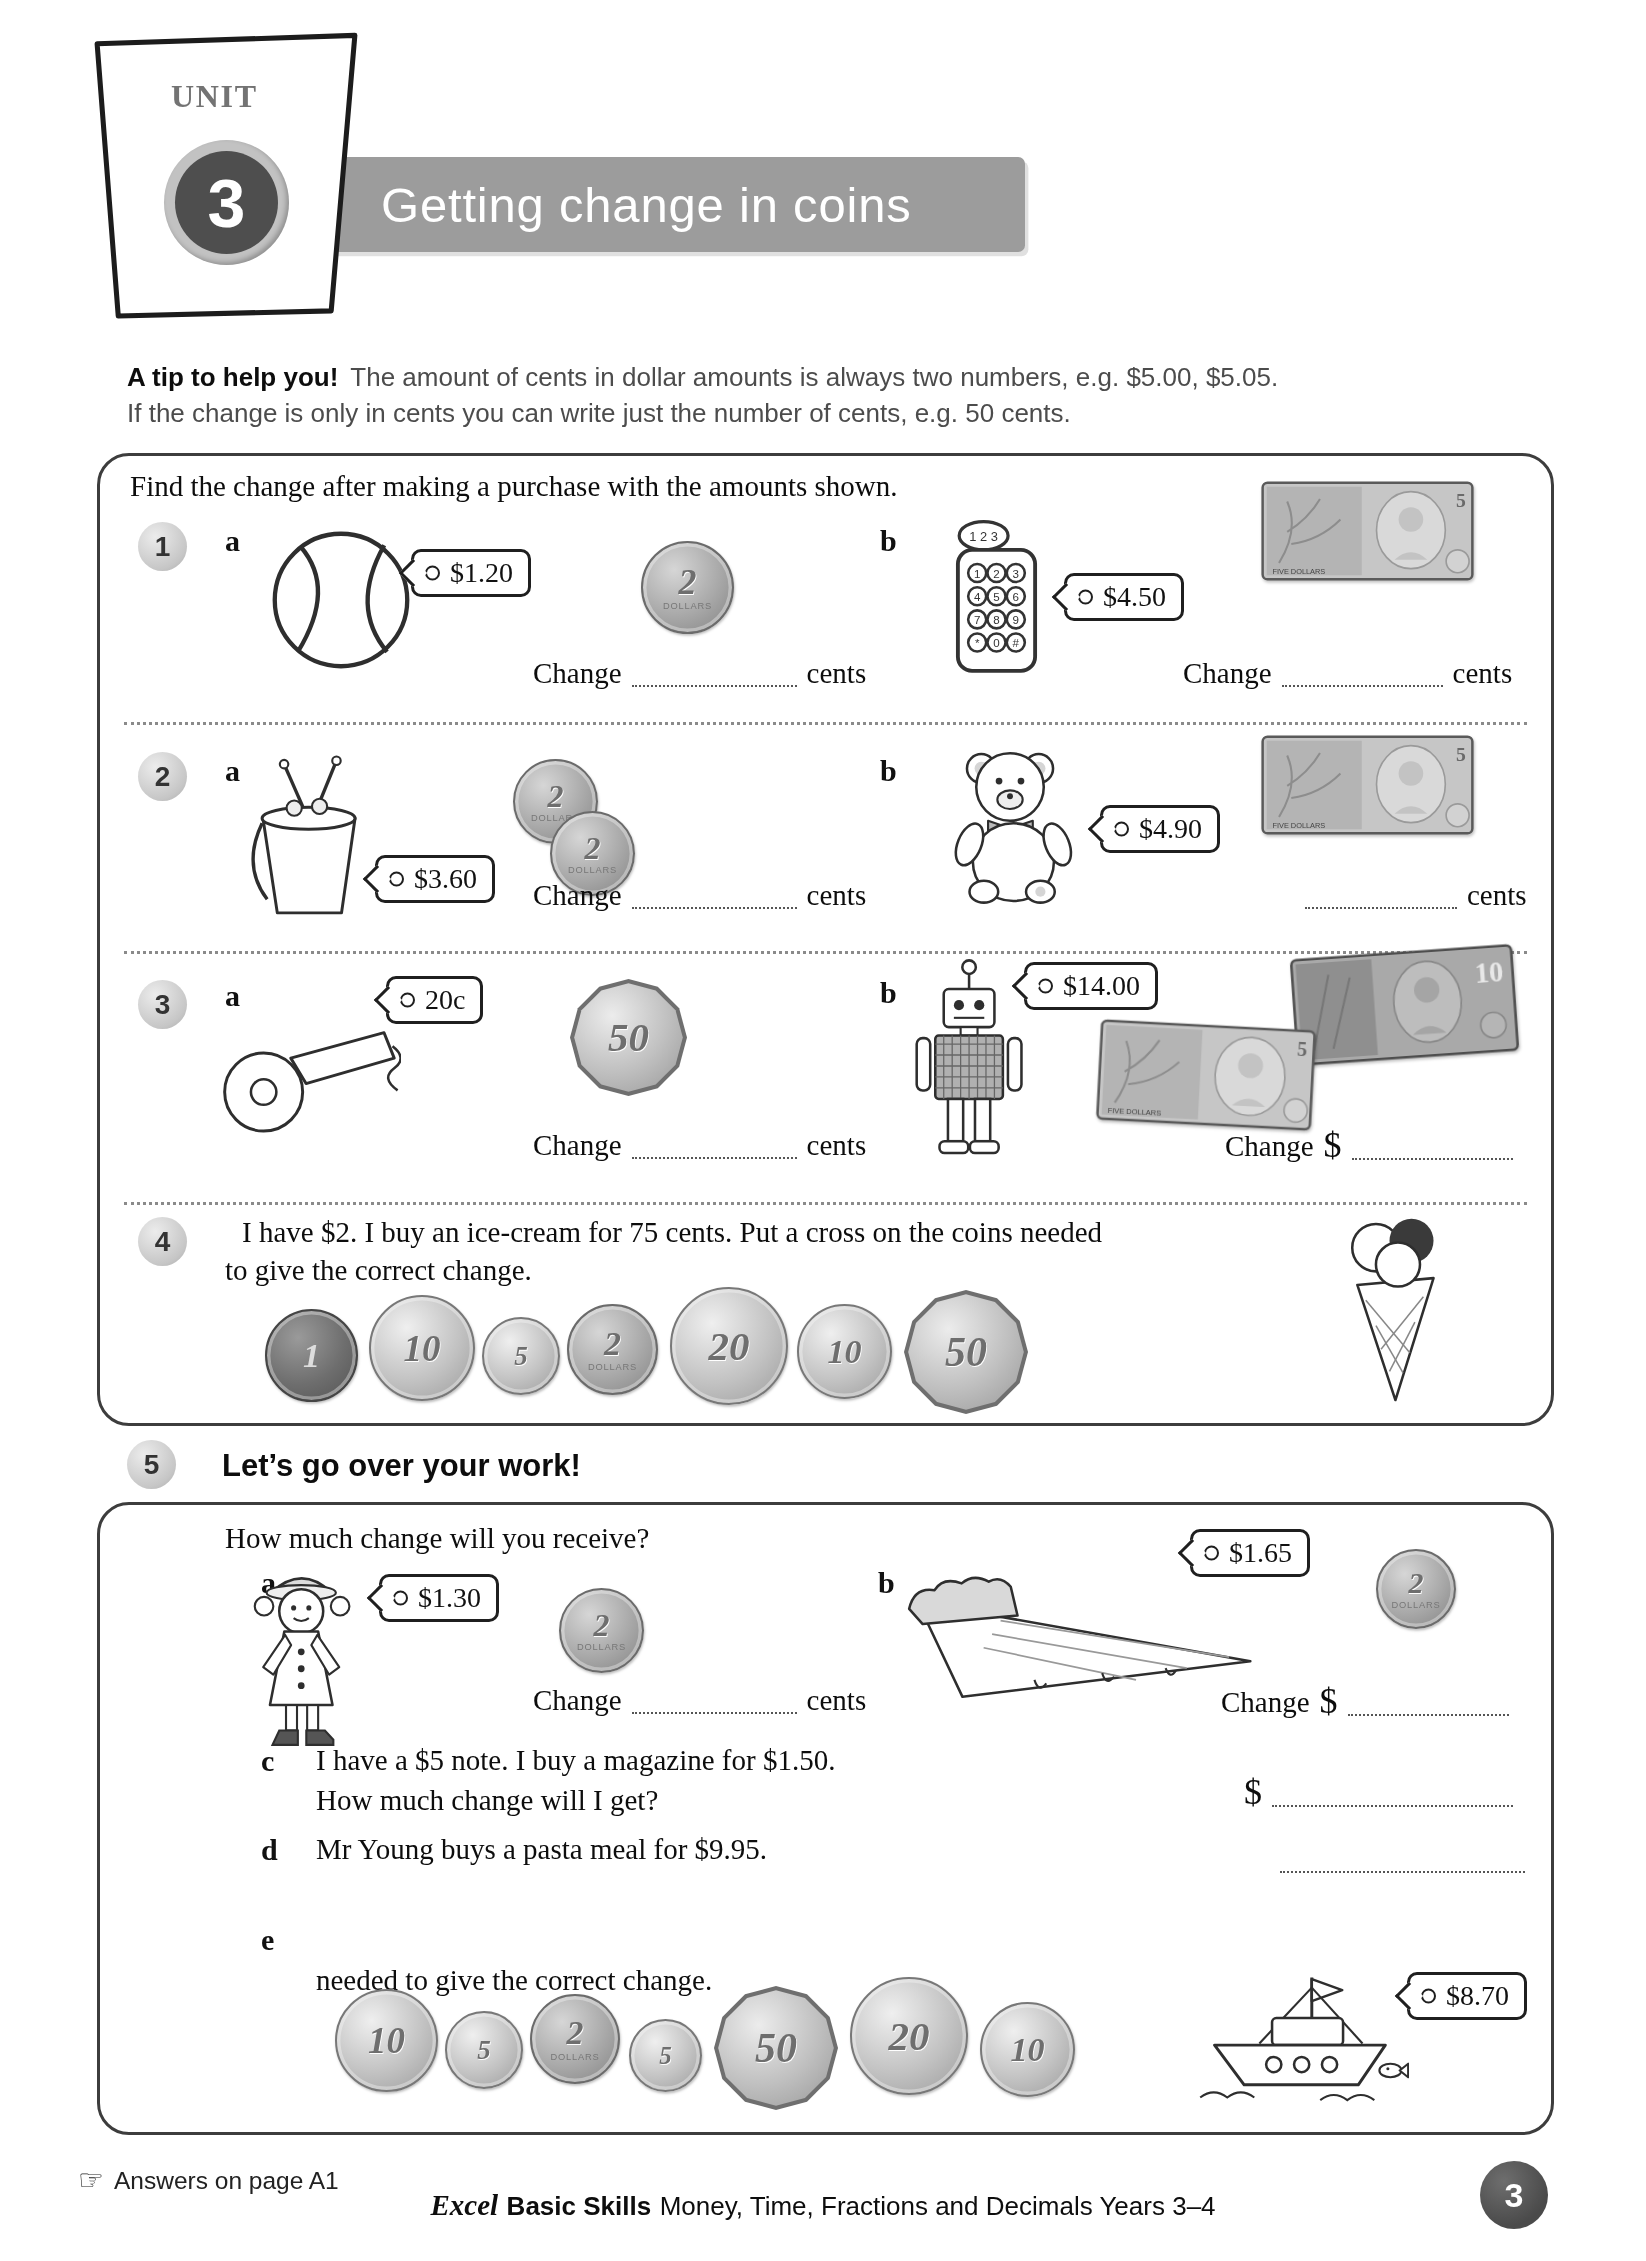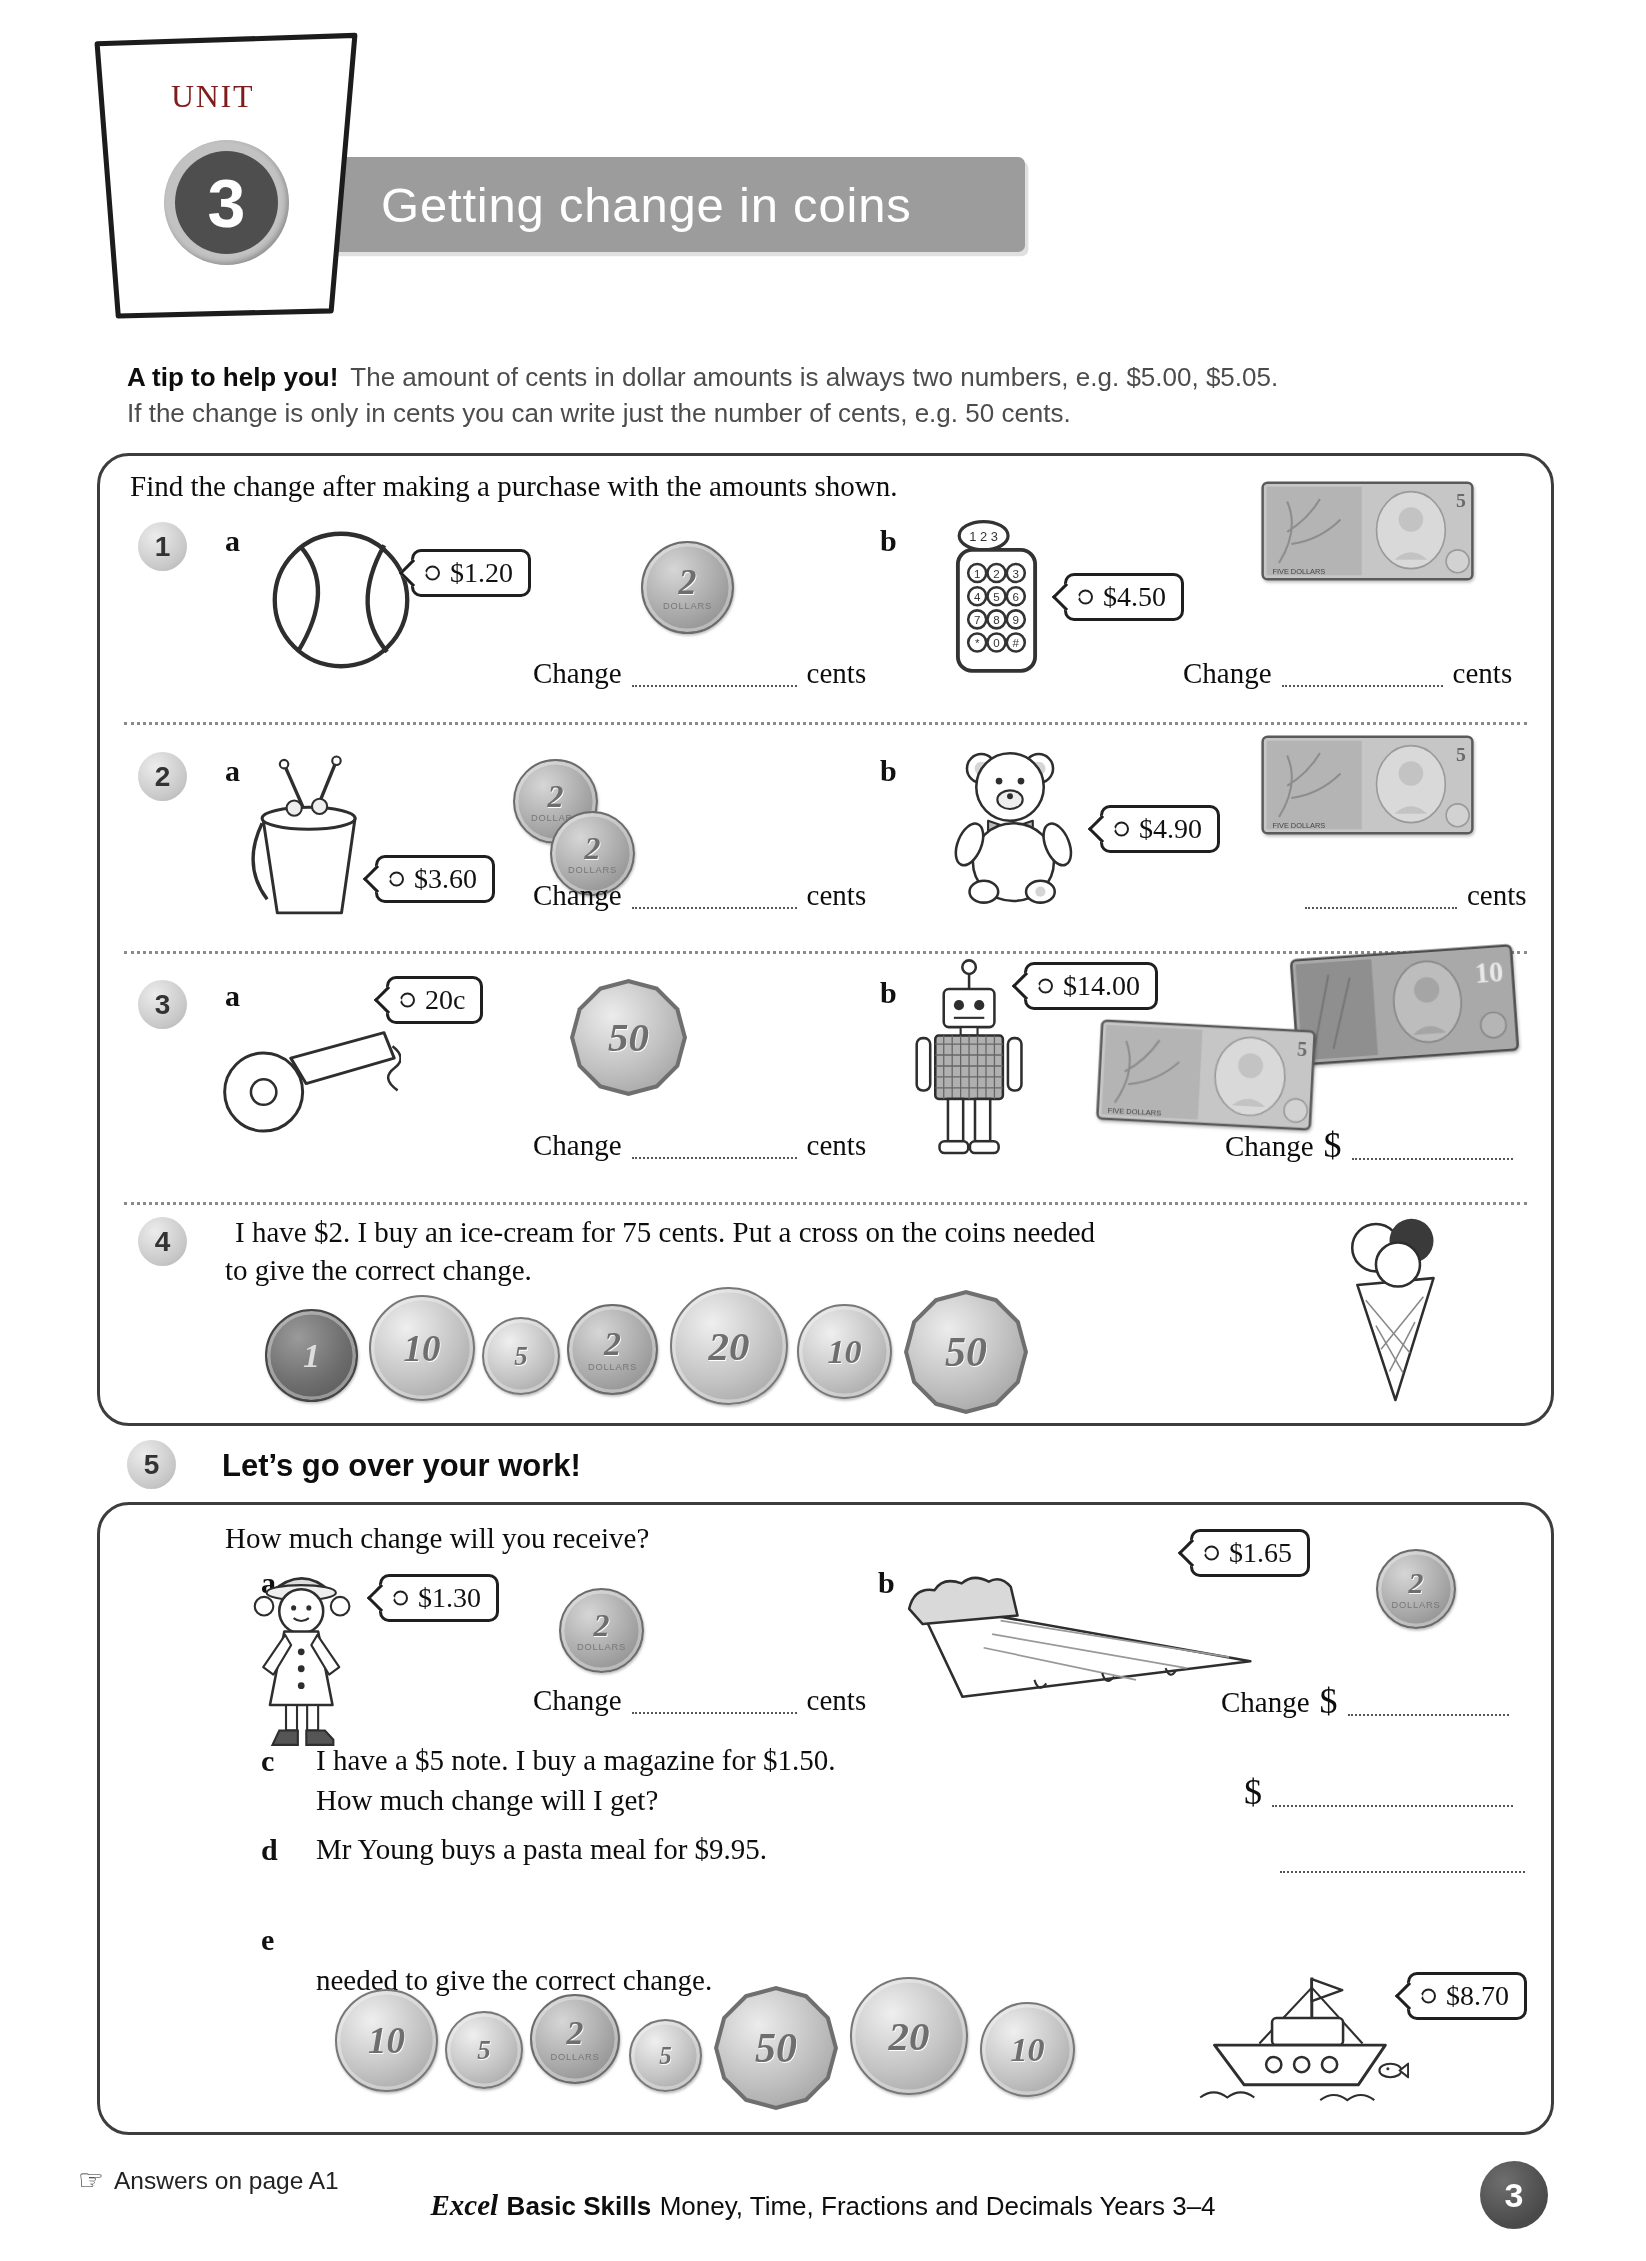--- a/index.html
+++ b/index.html
@@ -5,21 +5,21 @@
   * { margin:0; padding:0; box-sizing:border-box; }
   body { background:#e8e8e8; }
   .page { position:relative; width:1646px; height:2261px; background:#ffffff; font-family:"Liberation Serif", serif; color:#111; overflow:hidden; margin:0 auto; }
   .abs { position:absolute; }
 
   
   .unit-banner { left:279px; top:157px; width:746px; height:95px; background:#9c9c9c; border-radius:6.8px;
                  box-shadow:3.4px 4.2px 0 rgba(0,0,0,0.12); display:flex; align-items:center; z-index:1; }
   .unit-banner span { margin-left:102px; font-family:"Liberation Sans",sans-serif; font-size:49px; color:#fff; letter-spacing:0.8px; }
   .unit-trap { left:80px; top:32px; width:281px; height:289px; z-index:2; }
-  .unit-label { left:171px; top:78px; font-weight:normal; font-size:32px; letter-spacing:1.7px; color:#7f1d1d; z-index:3; }
+  .unit-label { left:171px; top:78px; font-weight:bold; font-size:32px; letter-spacing:1.7px; color:#737373; z-index:3; }
   .unit-circle { left:164px; top:140px; width:125px; height:125px; border-radius:50%; background:#c2c2c2;
                  box-shadow:inset -2.5px -2.5px 5px rgba(0,0,0,0.25); display:flex; align-items:center; justify-content:center; z-index:4; }
   .unit-circle-inner { width:103px; height:103px; border-radius:50%; background:#4e4e4e; display:flex; align-items:center; justify-content:center; }
   .unit-circle-inner span { font-family:"Liberation Sans",sans-serif; font-weight:bold; font-size:68px; color:#fff; }
 
   
   .tip { left:127px; top:359px; width:1489px; font-family:"Liberation Sans",sans-serif; font-size:26px; line-height:36px; color:#4c4c4c; white-space:nowrap; }
   .tip-lead { font-weight:bold; color:#0d0d0d; margin-right:12px; }
 
   
@@ -348,21 +348,21 @@
       <span>Change</span>
       <span class="dollar">$</span>
       <span class="dots" style="width:161px;"></span>
     </div>
 
     <div class="sep" style="top:746px;"></div>
 
     <div class="badge" style="left:38px; top:761px;">
         <span>4</span>
       </div>
-    <div class="qtext" style="left:135px; top:760px;text-align:center;">I have $2. I buy an ice-cream for 75 cents. Put a cross on the coins needed</div>
+    <div class="qtext" style="left:142px; top:760px;text-align:center;">I have $2. I buy an ice-cream for 75 cents. Put a cross on the coins needed</div>
     <div class="qtext" style="left:125px; top:798px;">to give the correct change.</div>
 
     <div class="coin dark" style="left:165px; top:853px; width:93px; height:93px;">
       <span class="num" style="font-size:34px;">1</span>
     </div>
     <div class="coin" style="left:269px; top:839px; width:106px; height:106px;">
       <span class="num" style="font-size:37px;">10</span>
     </div>
     <div class="coin" style="left:382px; top:861px; width:78px; height:78px;">
       <span class="num" style="font-size:27px;">5</span>

